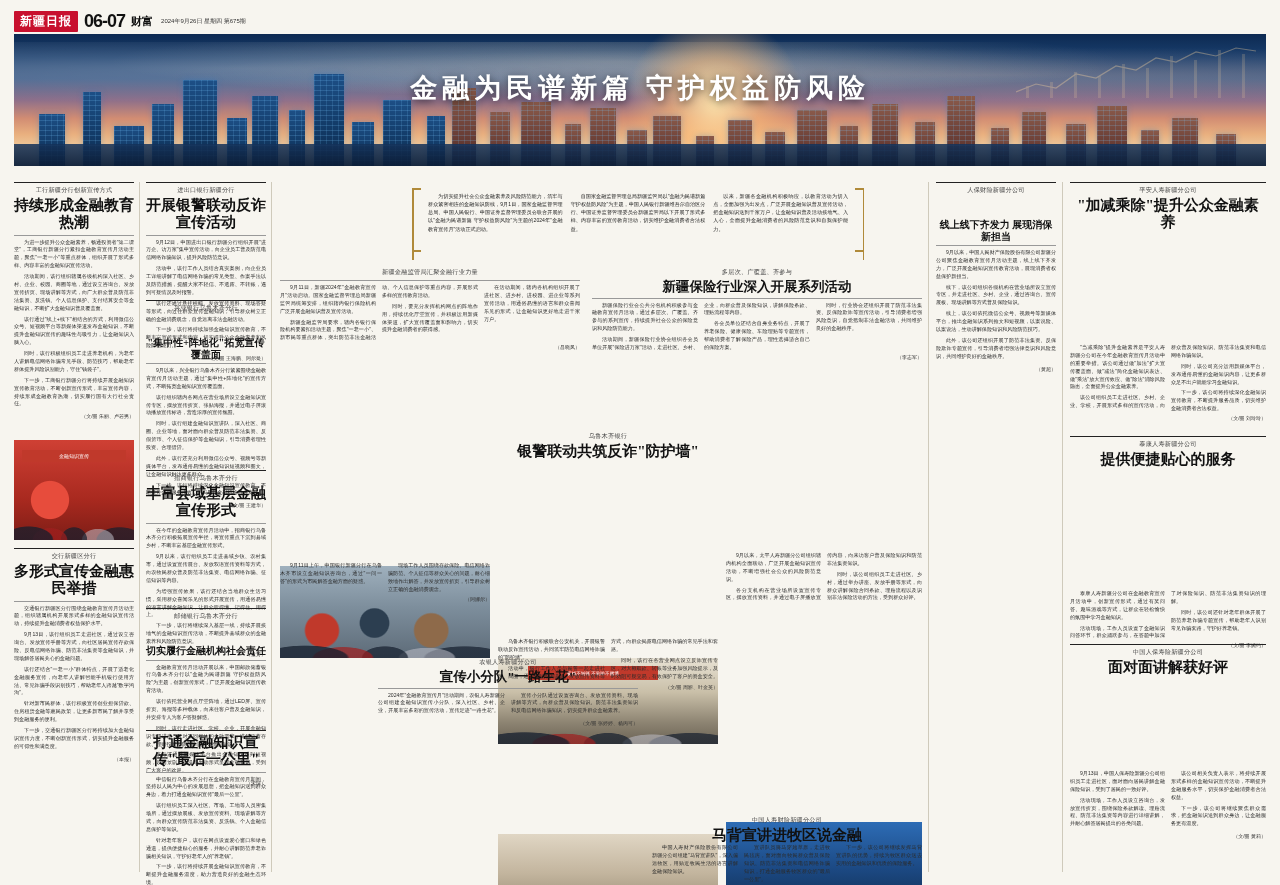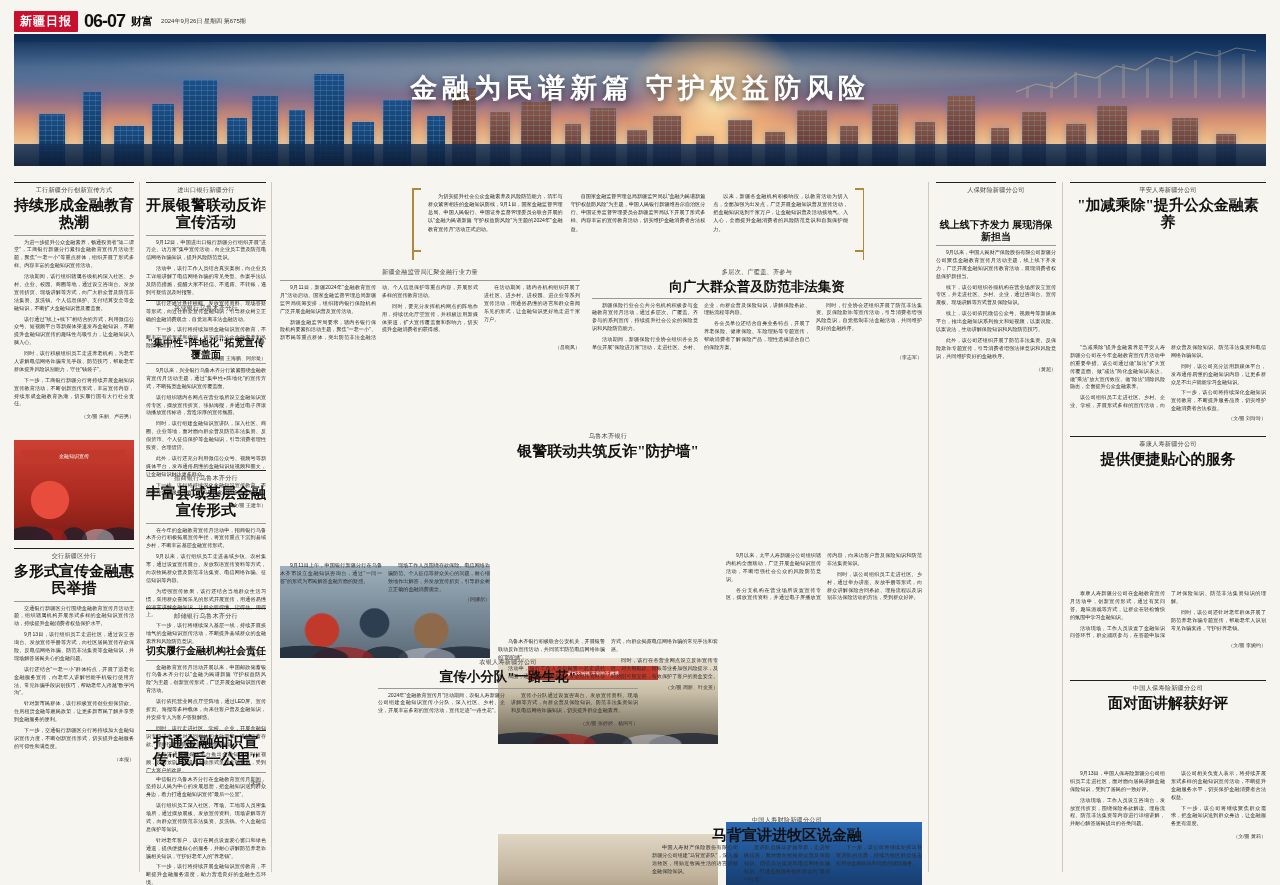--- a/index.html
+++ b/index.html
@@ -283,21 +283,21 @@
       <p>9月11日，新疆2024年"金融教育宣传月"活动启动。国家金融监督管理总局新疆监管局统筹安排，组织辖内银行保险机构广泛开展金融知识普及宣传活动。</p>
       <p>新疆金融监管局要求，辖内各银行保险机构要紧扣活动主题，聚焦"一老一小"、新市民等重点群体，突出防范非法金融活动、个人信息保护等重点内容，开展形式多样的宣传教育活动。</p>
       <p>同时，要充分发挥机构网点的阵地作用，持续优化厅堂宣传，并积极运用新媒体渠道，扩大宣传覆盖面和影响力，切实提升金融消费者的获得感。</p>
       <p>在活动期间，辖内各机构组织开展了进社区、进乡村、进校园、进企业等系列宣传活动，用通俗易懂的语言和群众喜闻乐见的形式，让金融知识更好地走进千家万户。</p>
     </div>
     <div class="sign">（吕晓凤）</div>
   </div>
 
   <div class="col" style="left:592px;top:268px;width:330px;">
     <div class="kicker">多层次、广覆盖、齐参与</div>
-    <div class="head h1">向广大群众普及防范非法集资</div>
+    <div class="head h1">新疆保险行业深入开展系列活动</div>
     <div class="thinline"></div>
     <div class="body-txt" style="column-count:3;">
       <p>新疆保险行业会公共分包机构积极参与金融教育宣传月活动，通过多层次、广覆盖、齐参与的系列宣传，持续提升社会公众的保险意识和风险防范能力。</p>
       <p>活动期间，新疆保险行业协会组织各会员单位开展"保险进万家"活动，走进社区、乡村、企业，向群众普及保险知识，讲解保险条款、理赔流程等内容。</p>
       <p>各会员单位还结合自身业务特点，开展了养老保险、健康保险、车险理赔等专题宣传，帮助消费者了解保险产品，理性选择适合自己的保险方案。</p>
       <p>同时，行业协会还组织开展了防范非法集资、反保险欺诈等宣传活动，引导消费者增强风险意识，自觉抵制非法金融活动，共同维护良好的金融秩序。</p>
     </div>
     <div class="sign">（李志军）</div>
   </div>
 
@@ -401,21 +401,21 @@
 
   <div class="col" style="left:1070px;top:590px;width:196px;">
     <div class="body-txt" style="column-count:2;">
       <p>泰康人寿新疆分公司在金融教育宣传月活动中，创新宣传形式，通过有奖问答、趣味游戏等方式，让群众在轻松愉快的氛围中学习金融知识。</p>
       <p>活动现场，工作人员设置了金融知识问答环节，群众踊跃参与，在答题中加深了对保险知识、防范非法集资知识的理解。</p>
       <p>同时，该公司还针对老年群体开展了防范养老诈骗专题宣传，帮助老年人识别常见诈骗套路，守护好养老钱。</p>
     </div>
     <div class="sign">（文/图 李婉约）</div>
   </div>
 
-  <div class="col" style="left:1070px;top:680px;width:196px;">
+  <div class="col" style="left:1070px;top:644px;width:196px;">
     <div class="topline"></div>
     <div class="kicker">中国人保寿险新疆分公司</div>
     <div class="head h2">面对面讲解获好评</div>
   </div>
 
   <div class="col" style="left:1070px;top:770px;width:196px;">
     <div class="body-txt" style="column-count:2;">
       <p>9月13日，中国人保寿险新疆分公司组织员工走进社区，面对面向居民讲解金融保险知识，受到了居民的一致好评。</p>
       <p>活动现场，工作人员设立咨询台，发放宣传折页，围绕保险条款解读、理赔流程、防范非法集资等内容进行详细讲解，并耐心解答居民提出的各类问题。</p>
       <p>该公司相关负责人表示，将持续开展形式多样的金融知识宣传活动，不断提升金融服务水平，切实保护金融消费者合法权益。</p>

